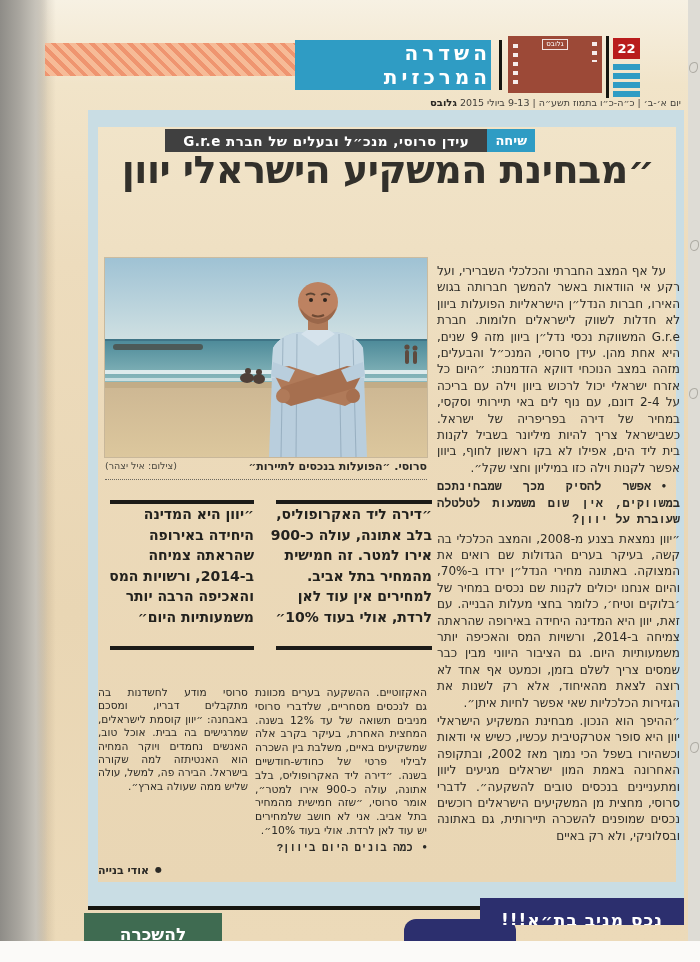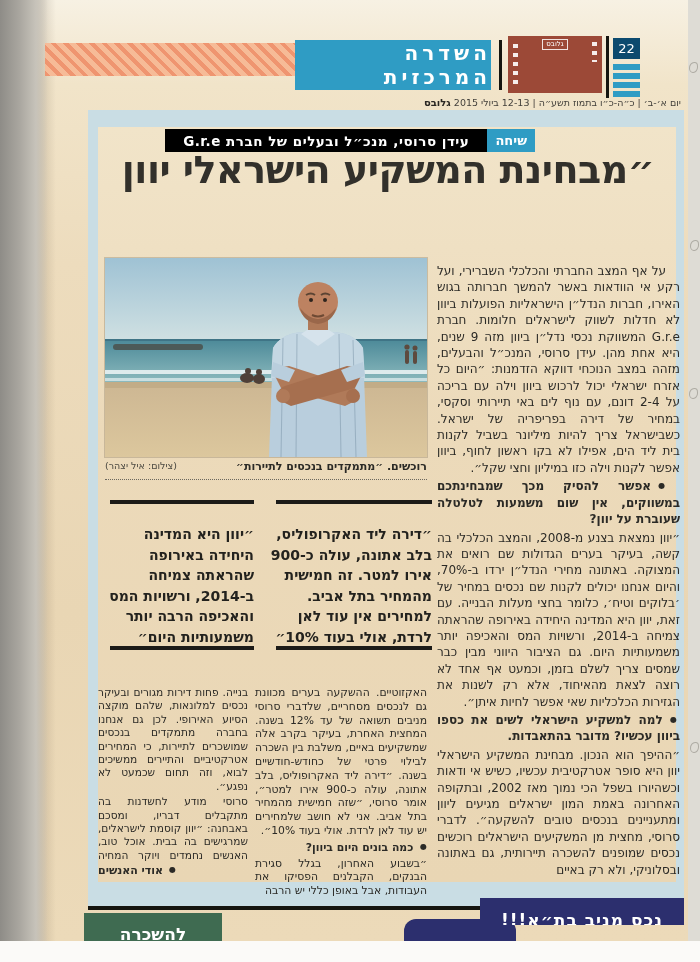--- a/index.html
+++ b/index.html
@@ -34,64 +34,64 @@
   .logo-box{left:508px;top:36px;width:94px;height:57px;background:#9c4937;
     display:flex;flex-direction:column;align-items:center;justify-content:flex-start;overflow:hidden;}
   .logo-mini{color:#fff;font-size:7px;line-height:9px;border:1px solid rgba(255,255,255,.85);
     padding:0 3px;margin-top:3px;direction:rtl;}
   .logo-word{color:#fff;font-size:27px;font-weight:bold;line-height:36px;letter-spacing:2px;direction:rtl;
     text-shadow:0 0 1px #fff;}
   .logo-deco{position:absolute;top:8px;width:5px;height:42px;
     background:repeating-linear-gradient(180deg,rgba(255,255,255,.9) 0 4px,rgba(156,73,55,0) 4px 9px);}
   .logo-deco.l{left:5px;} .logo-deco.r{right:5px;height:20px;top:6px;}
   .vline2{left:606px;top:36px;width:3px;height:62px;background:#15150f;}
-  .pgnum{left:613px;top:38px;width:27px;height:21px;background:#0c4a6e;color:#fff;
-    font-size:13px;font-weight:normal;display:flex;align-items:center;justify-content:center;}
+  .pgnum{left:613px;top:38px;width:27px;height:21px;background:#b91c1c;color:#fff;
+    font-size:13px;font-weight:bold;display:flex;align-items:center;justify-content:center;}
   .bluebar{left:613px;width:27px;height:6px;background:#2f9cc4;}
   .dateline{left:360px;top:97px;width:321px;height:14px;direction:rtl;text-align:right;
     font-size:9.5px;color:#413f3a;}
   .dateline b{font-size:10px;color:#2a2824;}
 
   
   .frame{left:88px;top:110px;width:596px;height:798px;background:#c9dde4;}
   .frame-inner{left:98px;top:127px;width:578px;height:755px;
     background:linear-gradient(180deg,#f1e4c9 0%,#ecdaba 40%,#e9d6b4 100%);}
 
   
   .kicker{left:165px;top:129px;width:370px;height:23px;display:flex;direction:rtl;}
   .kicker-tag{background:#2f9cc4;color:#fff;font-weight:bold;font-size:13px;
     display:flex;align-items:center;justify-content:center;padding:0 8px;}
-  .kicker-bar{background:#000000;color:#fff;font-weight:bold;font-size:13.5px;flex:1;
+  .kicker-bar{background:#404040;color:#fff;font-weight:bold;font-size:13.5px;flex:1;
     display:flex;align-items:center;justify-content:center;letter-spacing:.5px;}
   .headline{left:92px;top:147px;width:592px;height:94px;direction:rtl;text-align:center;
     font-size:38px;line-height:46px;font-weight:bold;color:#32302b;letter-spacing:-.5px;}
 
   
   .photo{left:105px;top:258px;width:322px;height:199px;box-shadow:0 0 0 1px rgba(90,80,60,.25);}
   .caption-row{left:105px;top:460px;width:322px;height:17px;display:flex;direction:rtl;
     justify-content:space-between;align-items:flex-start;border-bottom:1px dotted #6b675e;padding-bottom:2px;}
   .caption{font-size:11px;font-weight:bold;color:#2b2a26;direction:rtl;}
   .credit{font-size:9.5px;color:#4a4840;direction:rtl;}
 
   
   .col{direction:rtl;text-align:justify;color:#2b2a26;overflow:hidden;}
   .col p{margin:0 0 2px 0;}
   .col-right{left:437px;top:263px;width:243px;height:642px;font-size:12px;line-height:16.4px;}
   .col-right p.lead{text-indent:14px;}
   .col-mid{left:255px;top:686px;width:172px;height:220px;font-size:10.8px;line-height:13.8px;}
   .col-left{left:98px;top:686px;width:150px;height:178px;font-size:10.6px;line-height:13.4px;}
-  .question{font-weight:bold;}
+  .question{font-weight:bold;font-family:Liberation Mono, monospace;}
   .qbullet{font-size:8px;vertical-align:2px;padding-left:3px;}
   .byline{left:98px;top:864px;width:150px;direction:rtl;text-align:left;
     font-size:11px;font-weight:bold;color:#2b2a26;}
   .byline .qbullet{padding-left:2px;}
 
   
   .pq{top:500px;height:150px;direction:rtl;text-align:right;font-weight:bold;
-    color:#23221e;font-size:14px;line-height:20.5px;padding-top:24px;box-sizing:border-box;}
+    color:#23221e;font-size:14px;line-height:20.5px;padding-top:4px;box-sizing:border-box;}
   .pq::before,.pq::after{content:"";position:absolute;height:4px;background:#1c1b18;width:92%;right:0;}
   .pq::before{top:0;} .pq::after{bottom:0;}
   .pq-left{left:98px;width:156px;}
   .pq-mid{left:262px;width:170px;}
 
   
   .bottom-rule{left:88px;top:906px;width:596px;height:4px;background:#15150f;}
   .ad{overflow:hidden;color:#fff;font-weight:bold;text-align:center;direction:rtl;}
   .ad-rent{left:84px;top:913px;width:138px;height:28px;background:#3f6b51;font-size:17px;}
   .ad-rent span{display:block;margin-top:11px;}
@@ -122,21 +122,21 @@
   <span class="logo-deco r"></span>
   <span class="logo-mini">גלובס</span>
 </div>
 <div class="abs vline2"></div>
 <div class="abs pgnum">22</div>
 <div class="abs bluebar" style="top:64px;"></div>
 <div class="abs bluebar" style="top:73px;"></div>
 <div class="abs bluebar" style="top:82px;"></div>
 <div class="abs bluebar" style="top:91px;"></div>
 <div class="abs dateline">
-  <span>יום א׳-ב׳ | כ״ה-כ״ו בתמוז תשע״ה | 12-13 ביולי 2015</span>
+  <span>יום א׳-ב׳ | כ״ה-כ״ו בתמוז תשע״ה | 9-13 ביולי 2015</span>
   <b>גלובס</b>
 </div>
 
 <div class="abs frame"></div>
 <div class="abs frame-inner"></div>
 
 <div class="abs kicker">
   <span class="kicker-tag">שיחה</span>
   <span class="kicker-bar">עידן סרוסי, מנכ״ל ובעלים של חברת G.r.e</span>
 </div>
@@ -206,48 +206,45 @@
     <path d="M170 118 Q172 108 184 108 L246 128 Q256 132 252 142 L240 148 L176 130 Z" fill="#b07a59"></path>
     <path d="M256 118 Q254 108 242 108 L180 128 Q170 132 174 142 L186 148 L250 130 Z" fill="#a66f4f"></path>
     <path d="M168 104 L190 112 L184 124 L166 118 Z" fill="#b9cedd"></path>
     <path d="M258 104 L236 112 L242 124 L260 118 Z" fill="#b9cedd"></path>
     <circle cx="178" cy="138" r="7" fill="#b07a59"></circle>
       <circle cx="248" cy="138" r="7" fill="#a66f4f"></circle>
   </g>
 </svg>
 
 <div class="abs caption-row">
-  <span class="caption">רוכשים. ״מתמקדים בנכסים לתיירות״</span>
+  <span class="caption">סרוסי. ״הפועלות בנכסים לתיירות״</span>
   <span class="credit">(צילום: איל יצהר)</span>
 </div>
 
 <div class="abs col col-right">
     <p class="para lead">על אף המצב החברתי והכלכלי השברירי, ועל רקע אי הוודאות באשר להמשך חברותה בגוש האירו, חברות הנדל״ן הישראליות הפועלות ביוון לא חדלות לשווק לישראלים חלומות. חברת G.r.e המשווקת נכסי נדל״ן ביוון מזה 9 שנים, היא אחת מהן. עידן סרוסי, המנכ״ל והבעלים, מזהה במצב הנוכחי דווקא הזדמנות: ״היום כל אזרח ישראלי יכול לרכוש ביוון וילה עם בריכה על 2-4 דונם, עם נוף לים באי תיירותי וסקסי, במחיר של דירה בפריפריה של ישראל. כשבישראל צריך להיות מיליונר בשביל לקנות בית ליד הים, אפילו לא בקו ראשון לחוף, ביוון אפשר לקנות וילה כזו במיליון וחצי שקל״.</p>
     <p class="question"><span class="qbullet">●</span> אפשר להסיק מכך שמבחינתכם במשווקים, אין שום משמעות לטלטלה שעוברת על יוון?</p>
     <p class="para">״יוון נמצאת בצנע מ-2008, והמצב הכלכלי בה קשה, בעיקר בערים הגדולות שם רואים את המצוקה. באתונה מחירי הנדל״ן ירדו ב-70%, והיום אנחנו יכולים לקנות שם נכסים במחיר של ׳בלוקים וטיח׳, כלומר בחצי מעלות הבנייה. עם זאת, יוון היא המדינה היחידה באירופה שהראתה צמיחה ב-2014, ורשויות המס והאכיפה יותר משמעותיות היום. גם הציבור היווני מבין כבר שמסים צריך לשלם בזמן, וכמעט אף אחד לא רוצה לצאת מהאיחוד, אלא רק לשנות את הגזירות הכלכליות שאי אפשר לחיות איתן״.</p>
-    <p class="question"><span class="qbullet">●</span> למה למשקיע הישראלי לשים את כספו ביוון עכשיו? מדובר בהתאבדות.</p>
     <p class="para">״ההיפך הוא הנכון. מבחינת המשקיע הישראלי יוון היא סופר אטרקטיבית עכשיו, כשיש אי ודאות וכשהיורו בשפל הכי נמוך מאז 2002, ובתקופה האחרונה באמת המון ישראלים מגיעים ליוון ומתעניינים בנכסים טובים להשקעה״. לדברי סרוסי, מחצית מן המשקיעים הישראלים רוכשים נכסים שמופנים להשכרה תיירותית, גם באתונה ובסלוניקי, ולא רק באיים</p>
   </div>
 
 <div class="abs pq pq-left">״יוון היא המדינה היחידה באירופה שהראתה צמיחה ב-2014, ורשויות המס והאכיפה הרבה יותר משמעותיות היום״</div>
 <div class="abs pq pq-mid">״דירה ליד האקרופוליס, בלב אתונה, עולה כ-900 אירו למטר. זה חמישית מהמחיר בתל אביב. למחירים אין עוד לאן לרדת, אולי בעוד 10%״</div>
 
 <div class="abs col col-mid">
     <p class="para">האקזוטיים. ההשקעה בערים מכוונת גם לנכסים מסחריים, שלדברי סרוסי מניבים תשואה של עד 12% בשנה. המחצית האחרת, בעיקר בקרב אלה שמשקיעים באיים, משלבת בין השכרה לבילוי פרטי של כחודש-חודשיים בשנה. ״דירה ליד האקרופוליס, בלב אתונה, עולה כ-900 אירו למטר״, אומר סרוסי, ״שזה חמישית מהמחיר בתל אביב. אני לא חושב שלמחירים יש עוד לאן לרדת. אולי בעוד 10%״.</p>
     <p class="question"><span class="qbullet">●</span> כמה בונים היום ביוון?</p>
-    <p class="para">״בשבוע האחרון, בגלל סגירת הבנקים, הקבלנים הפסיקו את העבודות, אבל באופן כללי יש הרבה</p>
   </div>
 <div class="abs col col-left">
-    <p class="para">בנייה. פחות דירות מגורים ובעיקר נכסים למלונאות, שלהם מוקצה הסיוע האירופי. לכן גם אנחנו בחברה מתמקדים בנכסים שמושכרים לתיירות, כי המחירים אטרקטיביים והתיירים ממשיכים לבוא, וזה תחום שכמעט לא נפגע״.</p>
     <p class="para">סרוסי מודע לחשדנות בה מתקבלים דבריו, ומסכם באבחנה: ״יוון קוסמת לישראלים, שמרגישים בה בבית. אוכל טוב, האנשים נחמדים ויוקר המחיה הוא האנטיתזה למה שקורה בישראל. הבירה פה, למשל, עולה שליש ממה שעולה בארץ״.</p>
   </div>
 
 <div class="abs byline">
   <span class="qbullet">●</span>
-  <span>אודי האנשים</span>
+  <span>אודי בנייה</span>
 </div>
 
 <div class="abs bottom-rule"></div>
 <div class="abs ad ad-rent">
   <span>להשכרה</span>
 </div>
 <div class="abs ad ad-badge"></div>
 <div class="abs ad ad-prop">
   <span>נכס מניב בת״א!!!</span>
 </div>

